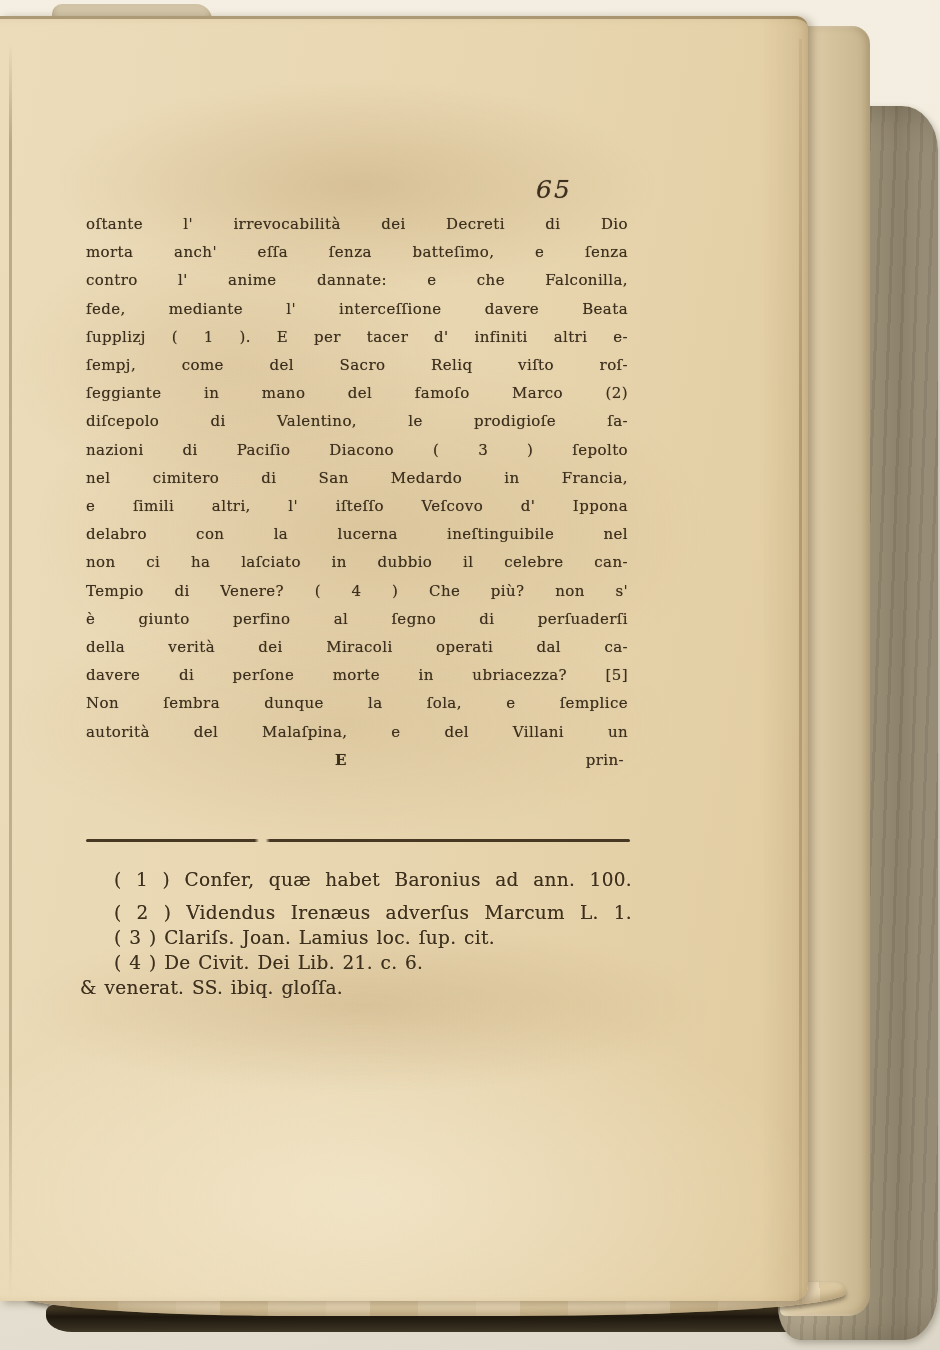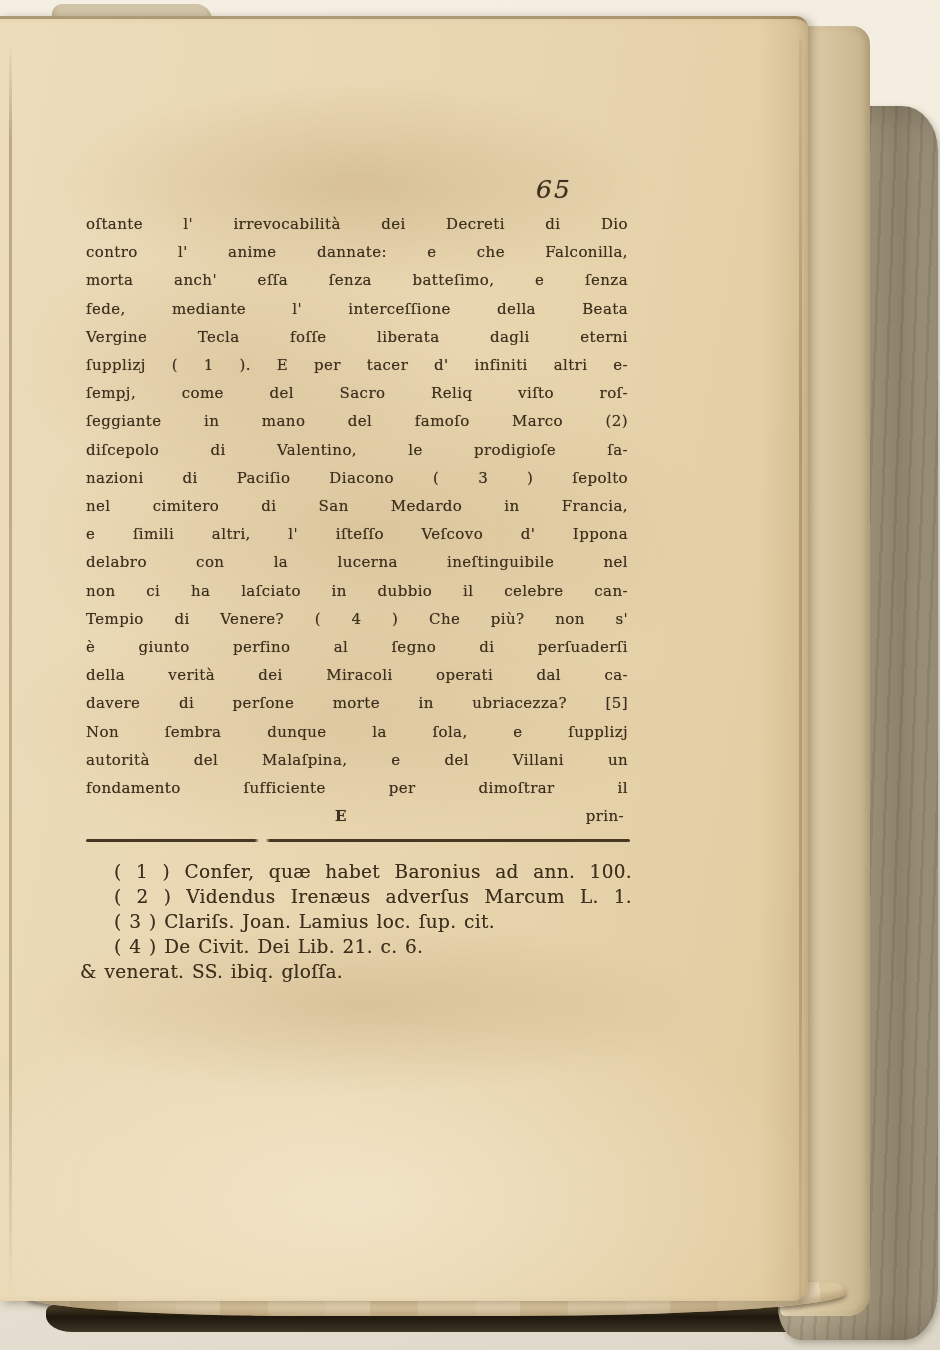--- a/index.html
+++ b/index.html
@@ -103,61 +103,59 @@
     background:linear-gradient(90deg,#473823 0%,#473823 31%,rgba(0,0,0,0) 31.8%,rgba(0,0,0,0) 33%,#473823 33.8%,#473823 100%);
     border-radius:2px;
   }
   .footnotes{
     position:absolute;left:80px;top:840px;width:552px;
     font-size:18.5px;line-height:25px;
     letter-spacing:0.3px;word-spacing:1.5px;
     text-shadow:0 0 0.6px rgba(60,45,25,0.5);
   }
   .ind{padding-left:34px;}
-  .ind.j{text-indent:0;}
+  .ind.j{text-indent:0;margin-top:8px;}
 </style>
 </head>
 <body>
 
 <div class="scan">
 
   <div class="dark-gap"></div>
   <div class="cover"></div>
   <div class="underpages"></div>
   <div class="deckle"></div>
   <div class="top-flap"></div>
 
   <div class="page">
     <div class="crease crease-left"></div>
     <div class="crease crease-right"></div>
 
     <div class="page-number ink">65</div>
 
     <div class="body-text ink">
       <div class="j">oſtante l' irrevocabilità dei Decreti di Dio</div>
+      <div class="j">morta anch' eſſa ſenza batteſimo, e ſenza</div>
       <div class="j">contro l' anime dannate: e che Falconilla,</div>
-      <div class="j">morta anch' eſſa ſenza batteſimo, e ſenza</div>
-      <div class="j">fede, mediante l' interceſſione della Beata</div>
-      <div class="j">Vergine Tecla foſſe liberata dagli eterni</div>
+      <div class="j">fede, mediante l' interceſſione davere Beata</div>
       <div class="j">ſupplizj ( 1 ). E per tacer d' infiniti altri e-</div>
       <div class="j">ſempj, come del Sacro Reliq viſto roſ-</div>
       <div class="j">ſeggiante in mano del famoſo Marco (2)</div>
       <div class="j">diſcepolo di Valentino, le prodigioſe ſa-</div>
       <div class="j">nazioni di Paciſio Diacono ( 3 ) ſepolto</div>
       <div class="j">nel cimitero di San Medardo in Francia,</div>
       <div class="j">e ſimili altri, l' iſteſſo Veſcovo d' Ippona</div>
       <div class="j">delabro con la lucerna ineſtinguibile nel</div>
       <div class="j">non ci ha laſciato in dubbio il celebre can-</div>
       <div class="j">Tempio di Venere? ( 4 ) Che più? non s'</div>
       <div class="j">è giunto perfino al ſegno di perſuaderſi</div>
       <div class="j">della verità dei Miracoli operati dal ca-</div>
       <div class="j">davere di perſone morte in ubriacezza? [5]</div>
-      <div class="j">Non ſembra dunque la ſola, e ſupplizj</div>
+      <div class="j">Non ſembra dunque la ſola, e ſemplice</div>
       <div class="j">autorità del Malaſpina, e del Villani un</div>
-      <div class="j">fondamento ſufficiente per dimoſtrar il</div>
       <div class="sig-row">
         <span class="sig">E</span>
         <span class="catch">prin-</span>
       </div>
     </div>
 
     <div class="fn-rule"></div>
 
     <div class="footnotes ink">
       <div class="ind j">( 1 ) Confer, quæ habet Baronius ad ann. 100.</div>

